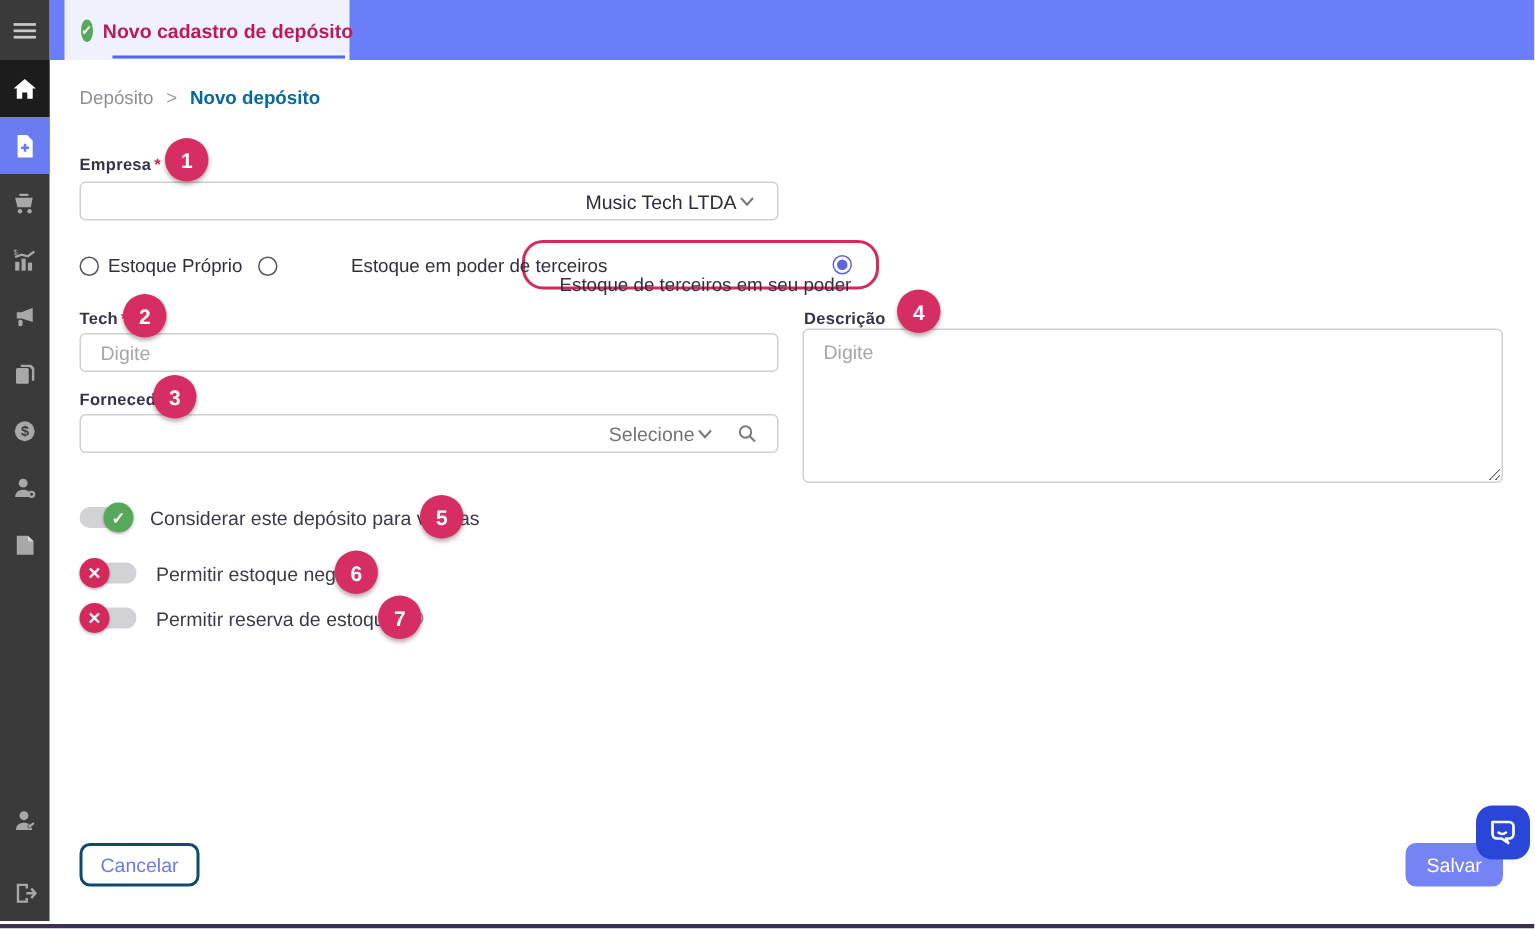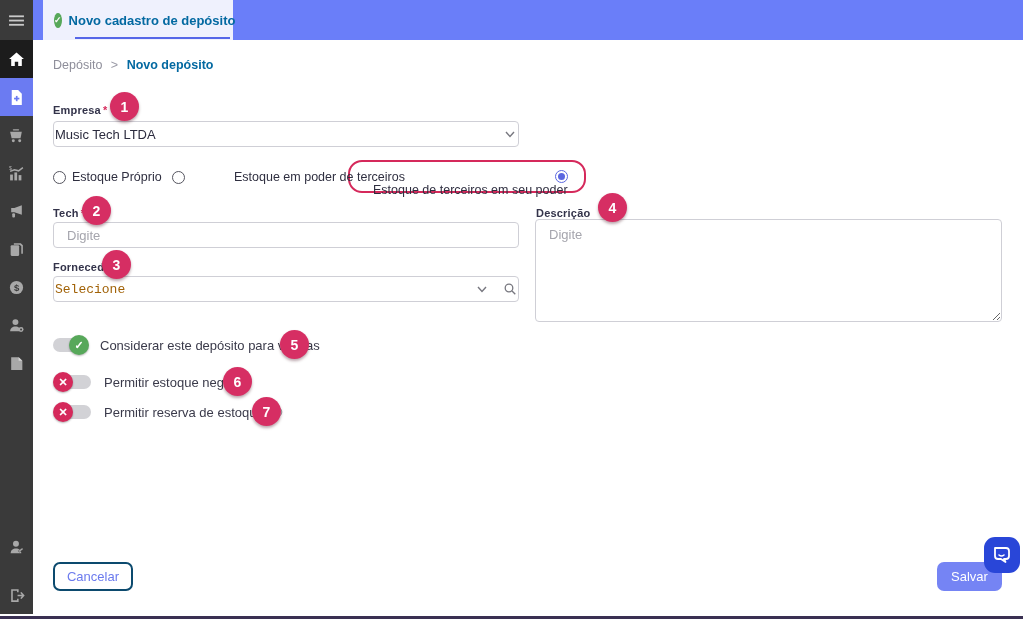--- a/index.html
+++ b/index.html
@@ -18,37 +18,37 @@
   .sb-bottom { margin-bottom:10px; }
   .sb-icon { width:17px; height:17px; display:block; }
 
   
   .topbar { position:absolute; left:33px; top:0; width:990px; height:40px; background:#6a7ef9; }
   .tab { position:absolute; left:10px; top:0; width:190px; height:40px; background:#eff1fd;
          display:flex; align-items:center; padding-left:11px; cursor:pointer; }
   .tab-check { width:15px; height:15px; border-radius:50%; background:#57a85a; color:#fff;
                font-size:9px; font-weight:bold; display:flex; align-items:center; justify-content:center;
                margin-right:7px; }
-  .tab-label { font-size:13px; font-weight:bold; color:#0369a1; white-space:nowrap; }
+  .tab-label { font-size:13px; font-weight:bold; color:#be185d; white-space:nowrap; }
   .tab-underline { position:absolute; left:32px; bottom:1px; width:155px; height:2px; background:#5566e8; }
 
   
   .content { position:absolute; left:33px; top:40px; width:990px; height:574px; background:#fff; }
 
   .breadcrumb { position:absolute; left:20px; top:18px; font-size:12.5px; color:#8e8e9a; }
   .breadcrumb .sep { margin:0 5px; color:#9a9aa6; }
   .breadcrumb .current { color:#0369a1; font-weight:bold; }
 
   .field-label { position:absolute; font-size:11px; font-weight:bold; color:#33334a; letter-spacing:.2px; }
   .req { color:#d5295b; margin-left:2px; }
 
   .selectbox, .textinput { position:absolute; border:1px solid #cfcfd6; border-radius:4px; background:#fff; }
-  .selectbox { display:flex; align-items:center; padding:0 1px; cursor:pointer; }
+  .selectbox { display:flex; align-items:center; padding:0 13px; cursor:pointer;text-align:right; }
   .selectbox .value { font-size:13px; color:#2b2b3e; flex:1; }
-  .selectbox .value.placeholder { color:#a16207;font-family:Liberation Mono, monospace; }
+  .selectbox .value.placeholder { color:#737373; }
   .icon-sm { width:14px; height:14px; flex:none; }
 
   .textinput input { width:100%; height:100%; border:none; outline:none; font-size:13px; color:#2b2b3e;
                      padding:0 13px; font-family:"Liberation Sans", sans-serif; background:transparent; }
   .textinput input::placeholder, textarea::placeholder { color:#a5a5ad; opacity:1; }
 
   .textarea-wrap { position:absolute; }
   .textarea-wrap textarea { width:100%; height:100%; border:1px solid #cfcfd6; border-radius:4px;
                             font-size:13px; color:#2b2b3e; padding:7px 13px; resize:both; outline:none;
                             font-family:"Liberation Sans", sans-serif; }

